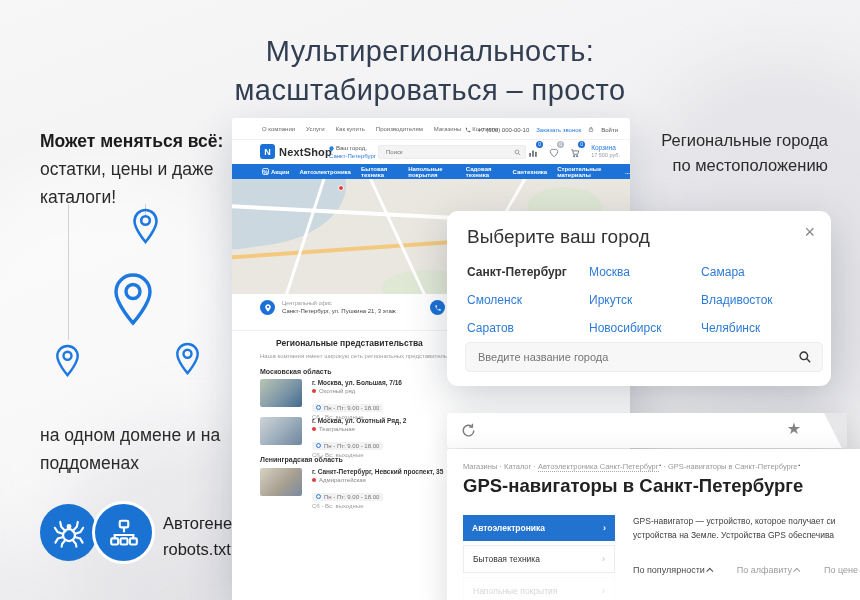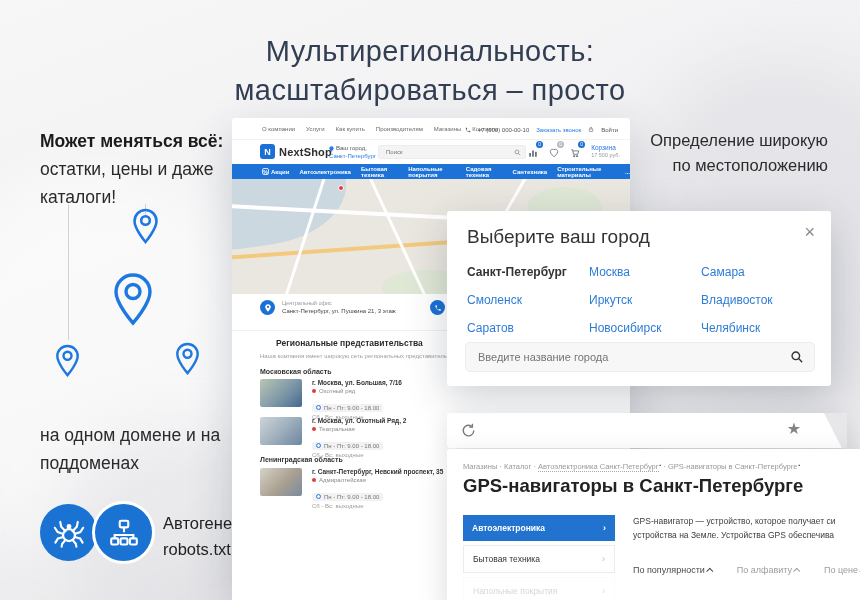--- a/index.html
+++ b/index.html
@@ -99,30 +99,30 @@
   .mdot{width:4px;height:4px;border-radius:50%;background:#e23b3b;display:inline-block;}
   .store .hours{display:inline-flex;align-items:center;gap:3px;font-size:6px;color:#777;
     background:#f2f2f3;border-radius:2px;padding:1px 4px;margin-bottom:2px;}
   .cdot{width:5px;height:5px;border-radius:50%;border:1px solid #2a7de1;display:inline-block;}
   .store .wk{font-size:6px;color:#9d9d9d;}
   .ph1{background:linear-gradient(135deg,#b9c6b4,#7f98a8 55%,#42698e);}
   .ph2{background:linear-gradient(135deg,#cfd4d8,#9fb0bd 50%,#6e86a0);}
   .ph3{background:linear-gradient(135deg,#d8d3c6,#a9a091 55%,#7b8aa0);}
 
   
-  #modal{left:447px;top:211px;width:384px;height:175px;background:#fff;border-radius:3px;
+  #modal{left:447px;top:211px;width:384px;height:175px;background:#fff;border-radius:11px;
     box-shadow:0 12px 40px rgba(30,40,60,.22);z-index:5;}
   #modal-title{position:absolute;left:20px;top:15px;font-size:19px;color:#333;}
   #modal-close{position:absolute;right:16px;top:11px;font-size:18px;color:#888;cursor:default;}
   #city-grid{position:absolute;left:20px;top:54px;display:grid;
     grid-template-columns:122px 112px 120px;row-gap:14px;font-size:12px;}
   #city-grid .city{color:#2e7cd6;}
   #city-grid .cur{color:#333;font-weight:bold;}
   #modal-search{position:absolute;left:18px;top:131px;width:348px;height:28px;background:#f7f7f7;
-    border:1px solid #ececec;border-radius:5px;}
+    border:1px solid #ececec;border-radius:5px;padding-left:8px;}
   #modal-search input{position:absolute;left:10px;top:5px;width:300px;height:16px;border:0;
     background:transparent;font-size:11px;color:#555;outline:none;font-family:inherit;}
   #modal-search svg{position:absolute;right:10px;top:7px;}
 
   
   #browser{left:447px;top:413px;width:400px;height:35px;background:#fff;border-radius:3px;
     box-shadow:0 8px 25px rgba(0,0,0,.14);z-index:5;overflow:hidden;}
   #browser .url{position:absolute;left:42px;top:8px;font-size:15px;color:#434343;letter-spacing:.2px;}
   #browser .star{position:absolute;right:46px;top:6px;font-size:16px;color:#828282;}
   #browser .refresh{position:absolute;left:13px;top:9px;}
@@ -225,21 +225,21 @@
           <rect x="16.4" y="16" width="5.2" height="4.6" rx="1"></rect>
         </g>
       </svg>
   </div>
   <div class="abs" id="autogen-caption">
     <div>Автогенерация</div>
     <div>robots.txt и sitemap.xml</div>
   </div>
 
   <div class="abs" id="geo-caption">
-    <div>Определение широкую</div>
+    <div>Региональные города</div>
     <div>по местоположению</div>
   </div>
 
   <div class="abs" id="shop">
     <div class="s-topbar">
       <div class="s-toplinks">
         <span>О компании</span>
         <span>Услуги</span>
         <span>Как купить</span>
         <span>Производителям</span>

